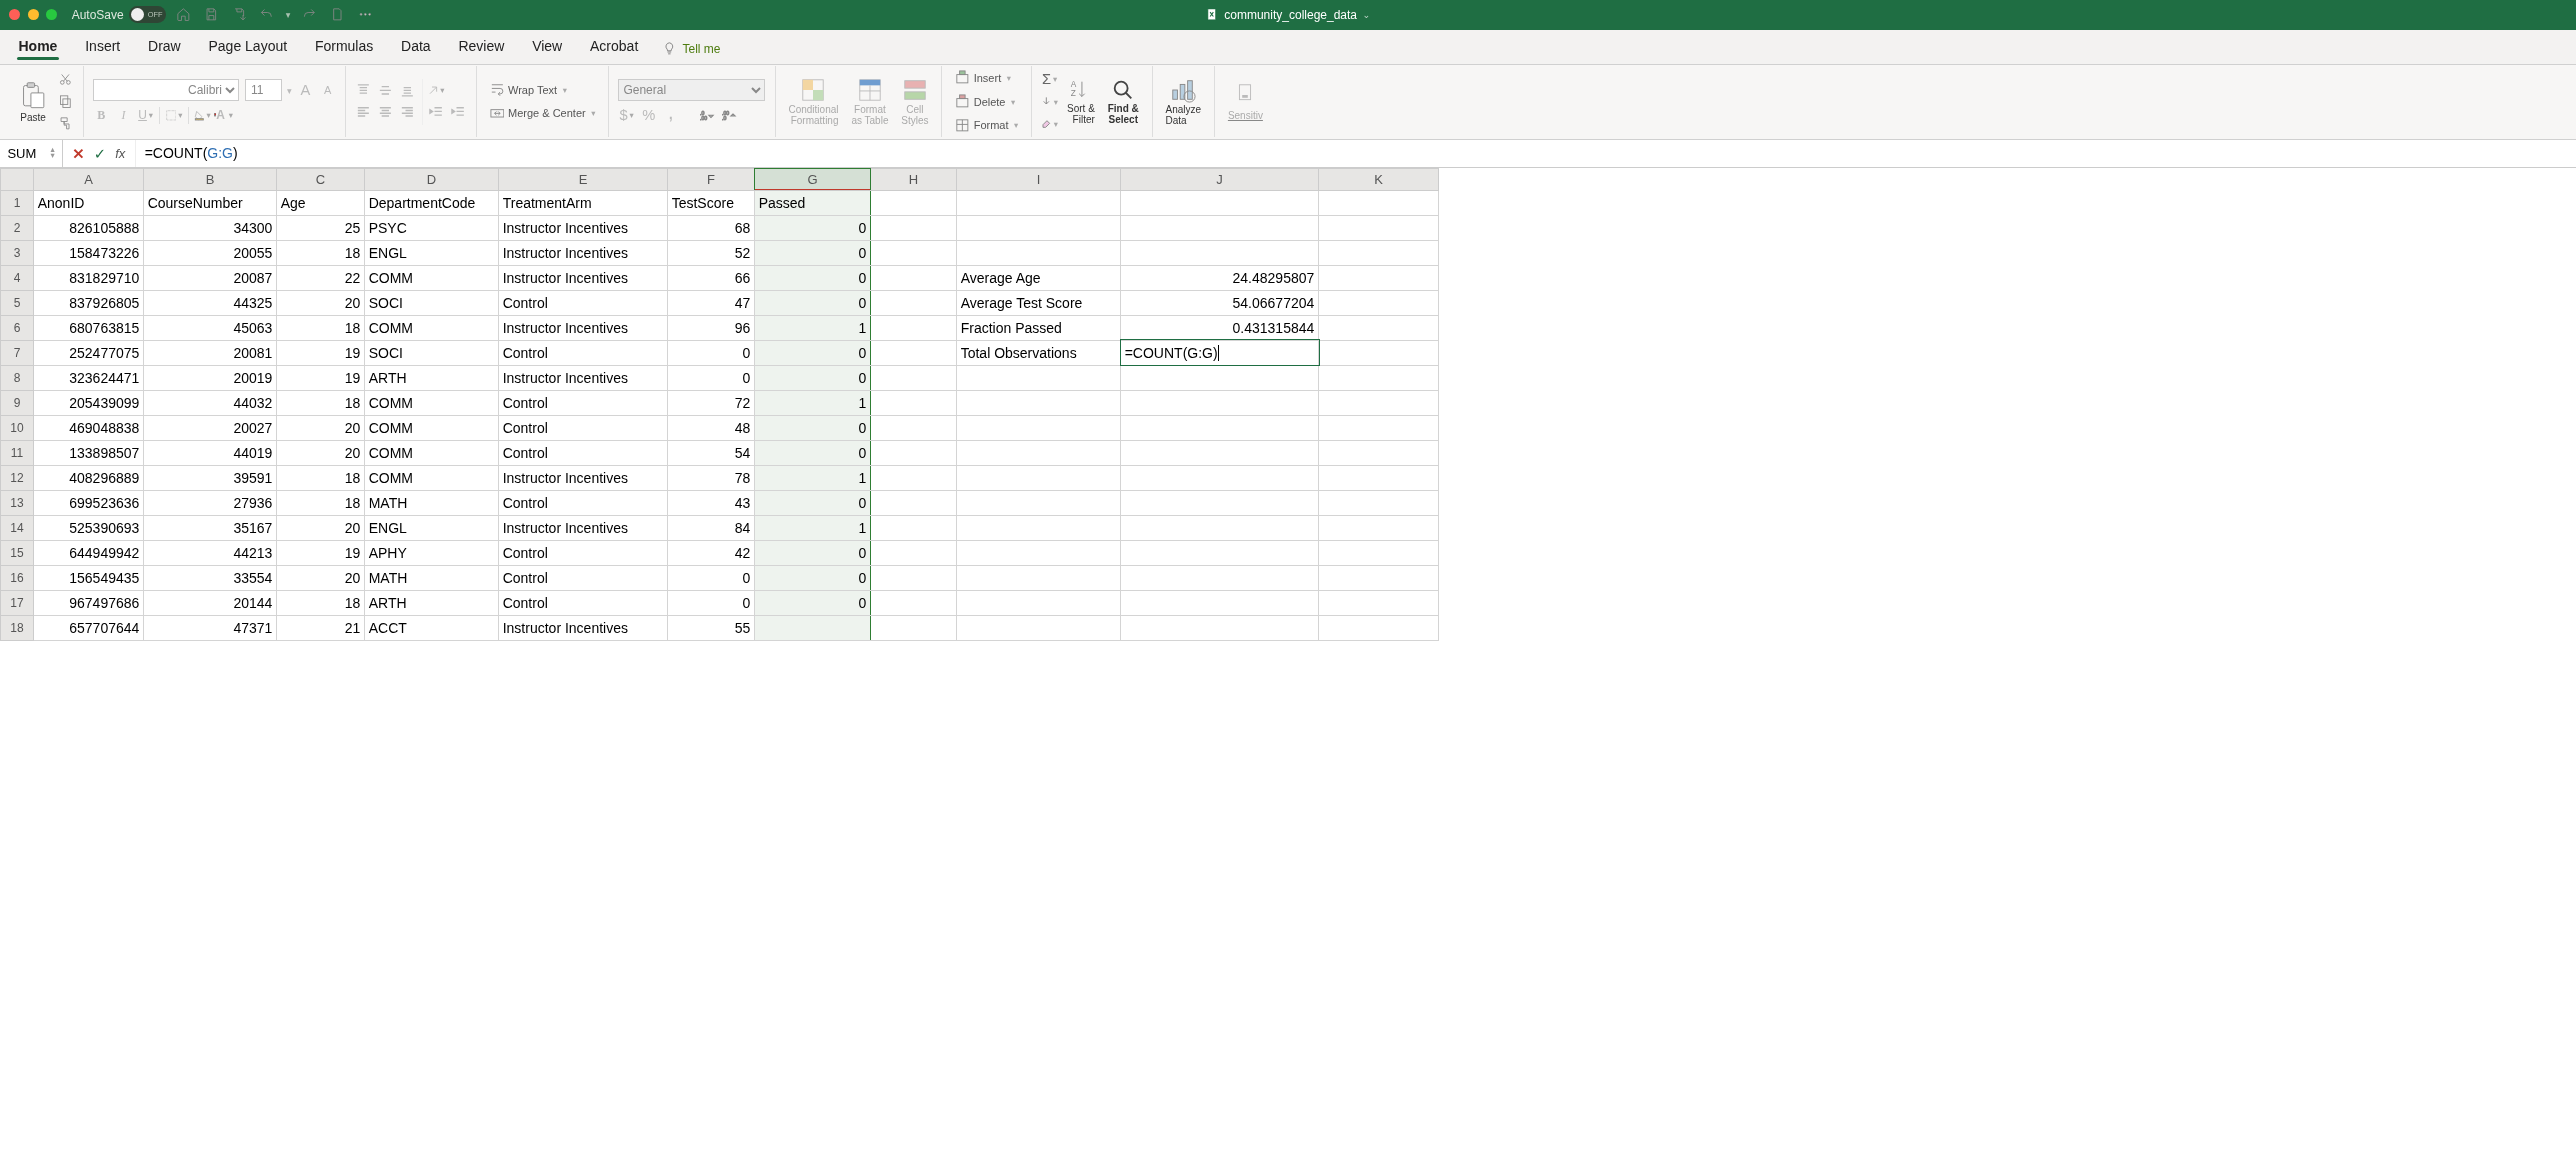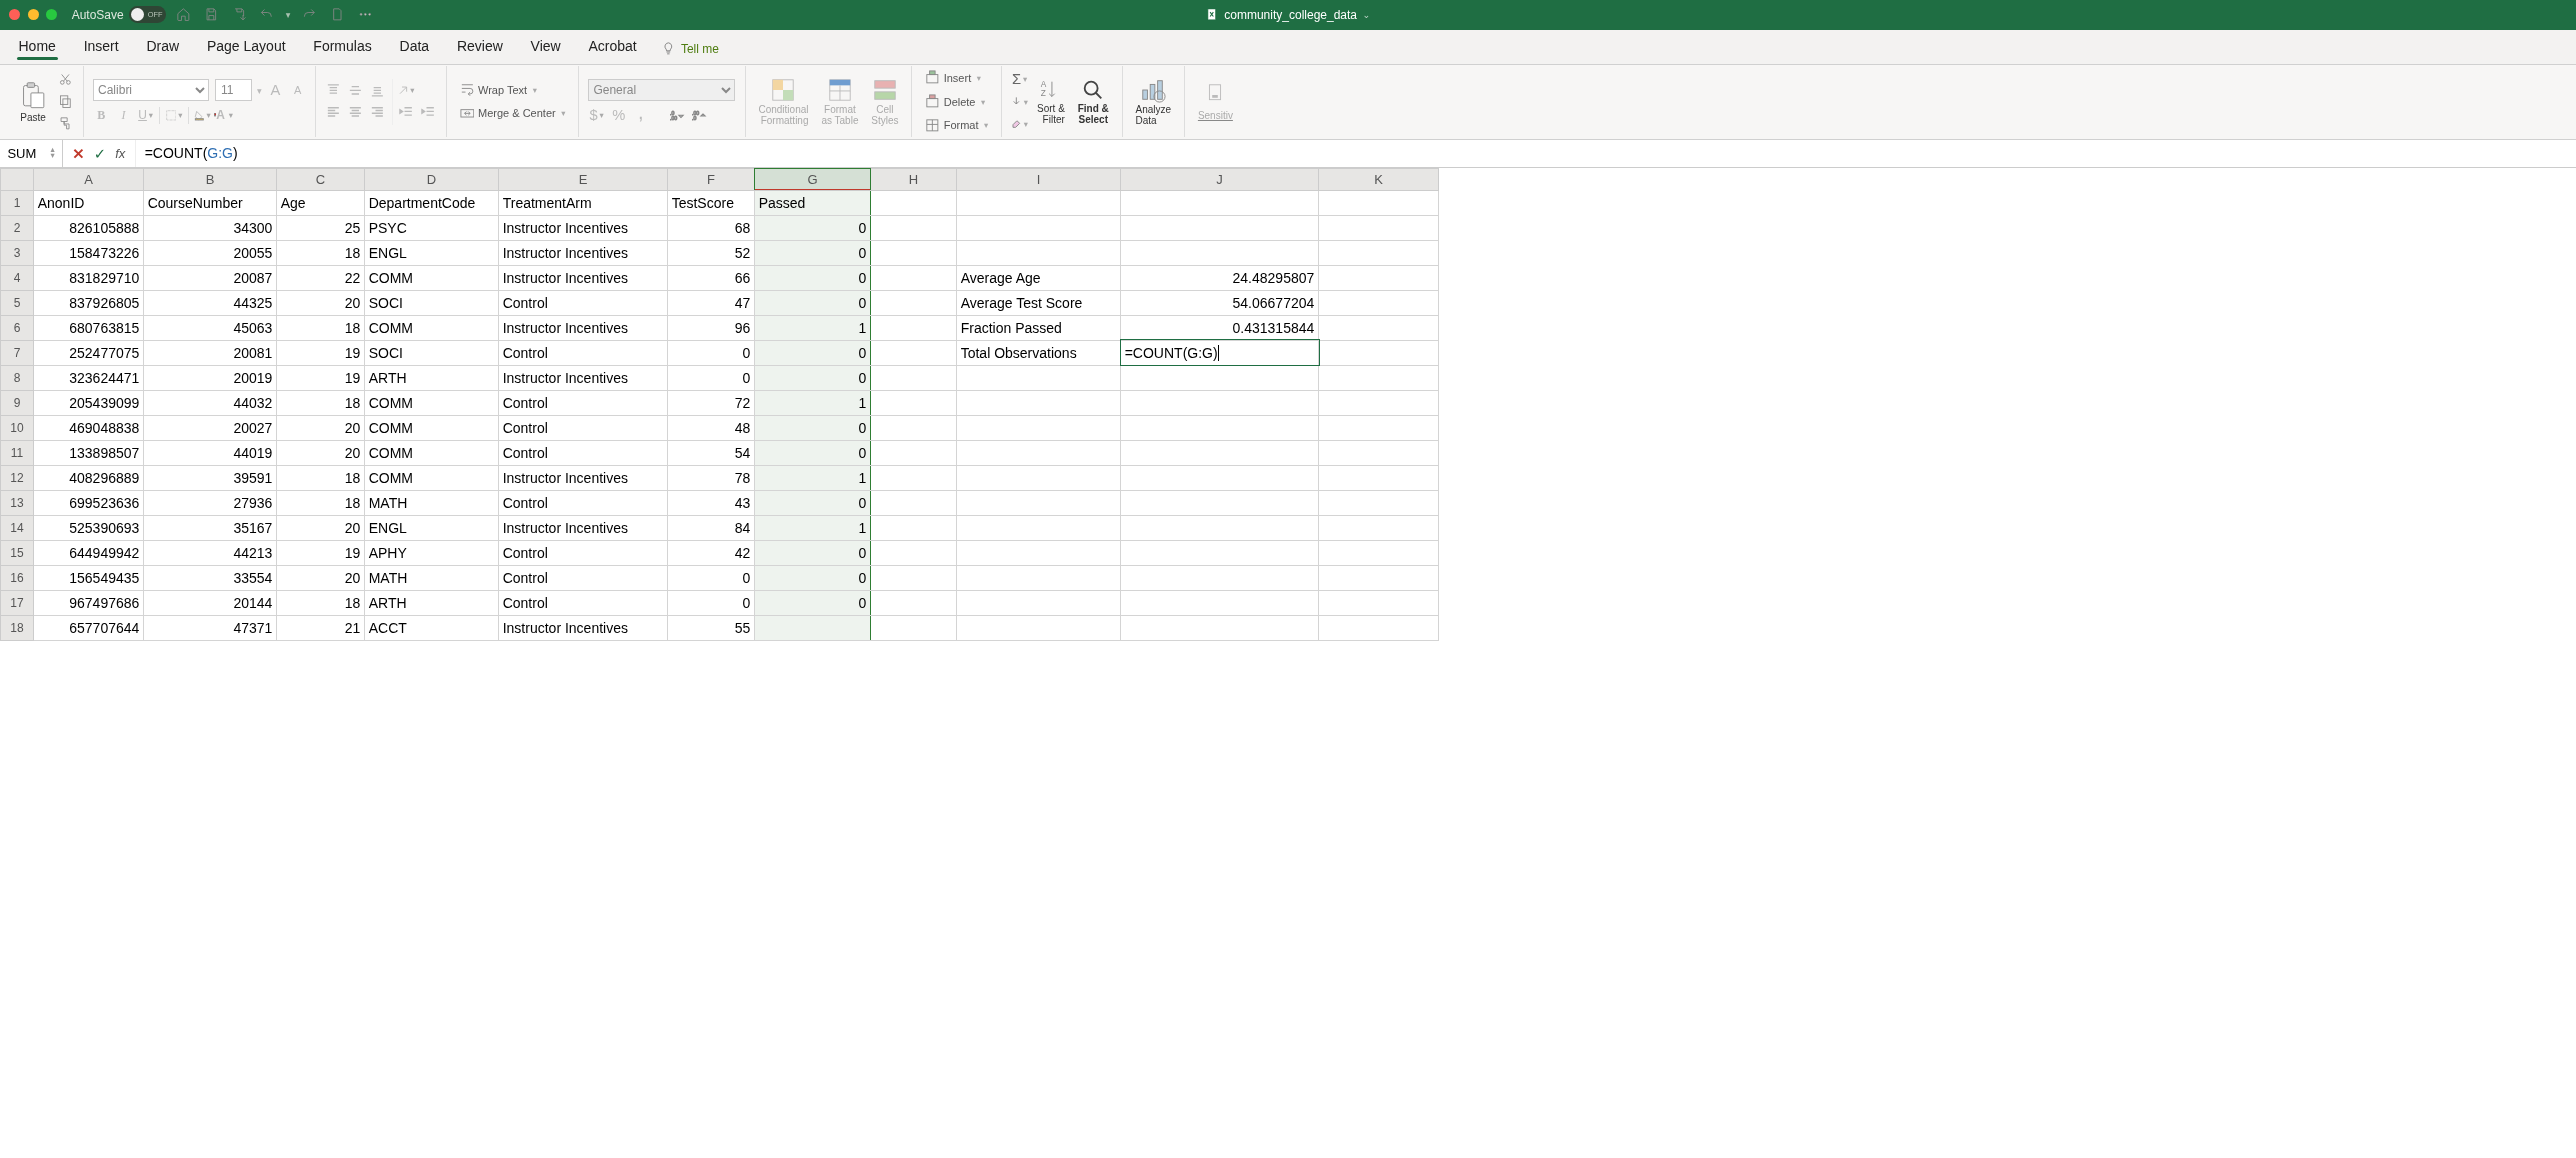--- a/index.html
+++ b/index.html
@@ -16,35 +16,35 @@
   .autosave-toggle { width: 37px; height: 16.6px; background: #2f4635; border-radius: 8.3px; position: relative; display:flex; align-items:center; justify-content:flex-end; padding-right:3.7px; font-size:7.4px; color:#b9c5ba;}
   .autosave-toggle::before { content:""; position:absolute; left:1.8px; top:1.8px; width:13px; height:13px; background:#eee; border-radius:50%; }
   .qat { display: flex; gap: 11px; align-items:center; }
   .qat svg { width:14.7px; height:14.7px; fill:none; stroke:#dfe8df; stroke-width:1.5; }
   .doc-title { position:absolute; left:50%; transform:translateX(-50%); display:flex; align-items:center; gap:5.5px; color:#fff; }
   .doc-title svg { width:13px; height:14.7px; }
 
   
   .tabs { background:#f3f2f1; height:35px; display:flex; align-items:flex-end; padding: 0 5.5px; border-bottom:0.9px solid #d0d0d0; gap: 1.8px; }
   .tab { padding: 7.4px 13px 9.2px; font-size:14px; color:#222; cursor:pointer; position:relative; }
-  .tab.active { font-weight:400; }
+  .tab.active { font-weight:700; }
   .tab.active::after { content:""; position:absolute; left:11px; right:11px; bottom:3.7px; height:2.8px; background:#1f6e43; border-radius:1.8px; }
   .tellme { display:flex; align-items:center; gap:5.5px; padding:7.4px 9.2px; color:#4d7c0f;}
   .tellme svg { width:14.7px; height:14.7px; stroke:#777; fill:none; }
 
   
   .ribbon { background:#f7f6f5; height:75px; display:flex; align-items:stretch; border-bottom:0.9px solid #d0d0d0; padding: 1.8px 5.5px; gap:0; overflow:hidden; }
   .grp { display:flex; align-items:center; padding: 0 9.2px; border-right:0.9px solid #ddd; gap:5.5px; color:#888; }
   .grp:last-child { border-right:none;text-decoration:underline; }
   .disabled { color:#bbb !important; fill:#bbb; }
   .btncol { display:flex; flex-direction:column; align-items:center; justify-content:center; gap:1.8px; font-size:10px; color:#333; padding: 0 3.7px; }
   .btncol.big svg { width:29.5px; height:29.5px; }
   .iconrow { display:flex; gap:5.5px; align-items:center; }
   .row2 { display:flex; flex-direction:column; gap:5.5px; justify-content:center; }
-  select.fontname { width:116px; height:22px; font-size:12px; color:#888; background:#fff; border:0.9px solid #ccc; }
+  select.fontname { width:146px; height:22px; font-size:12px; color:#888; background:#fff; border:0.9px solid #ccc;text-align:right; }
   input.fontsize { width:37px; height:22px; font-size:12px; color:#888; text-align:left; padding-left:5.5px; border:0.9px solid #ccc; }
   .ico { width:16.6px; height:16.6px; display:inline-flex; align-items:center; justify-content:center; }
   .ico svg { width:14.7px; height:14.7px; stroke:#888; fill:none; stroke-width:1.4; }
   .dd::after { content:"▾"; font-size:8.3px; margin-left:1.8px; color:#aaa; }
   .txtbtn { font-size:11px; color:#555; display:flex; align-items:center; gap:3.7px; padding: 1.8px 3.7px;}
   .txtbtn svg { width:14.7px; height:14.7px; stroke:#888; fill:none; }
 
   
   .fbar { height:28px; background:#fff; border-bottom:0.9px solid #ccc; display:flex; align-items:center; }
   .namebox { width:63px; height:100%; border-right:0.9px solid #ccc; display:flex; align-items:center; padding:0 7.4px; font-size:13px; justify-content:space-between; }

